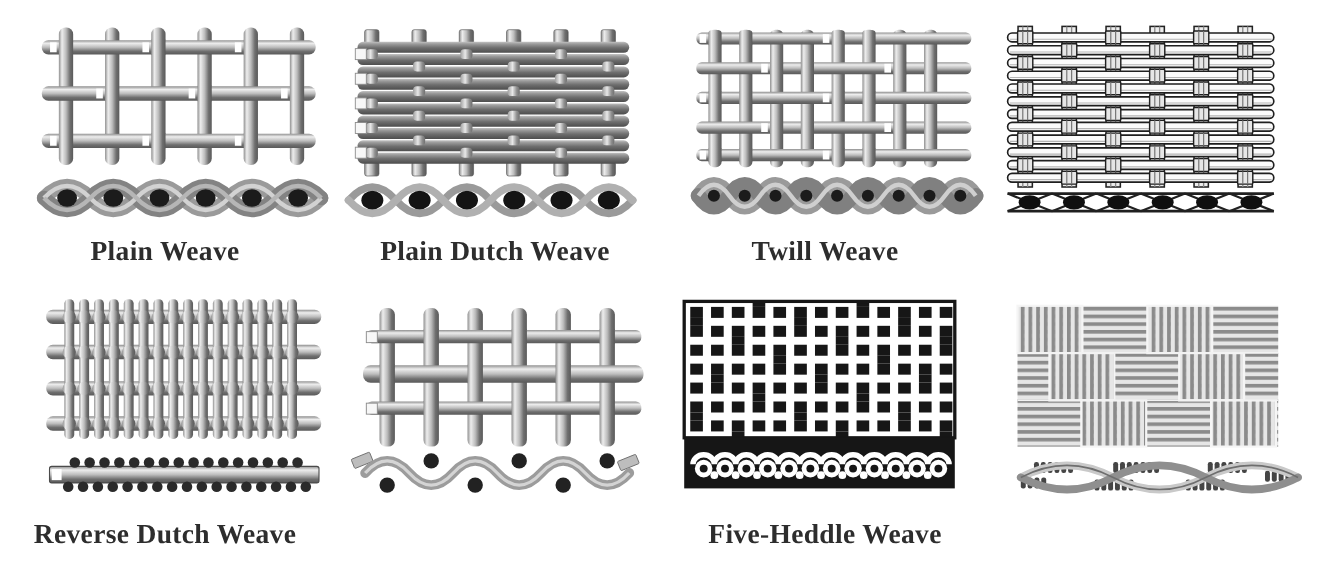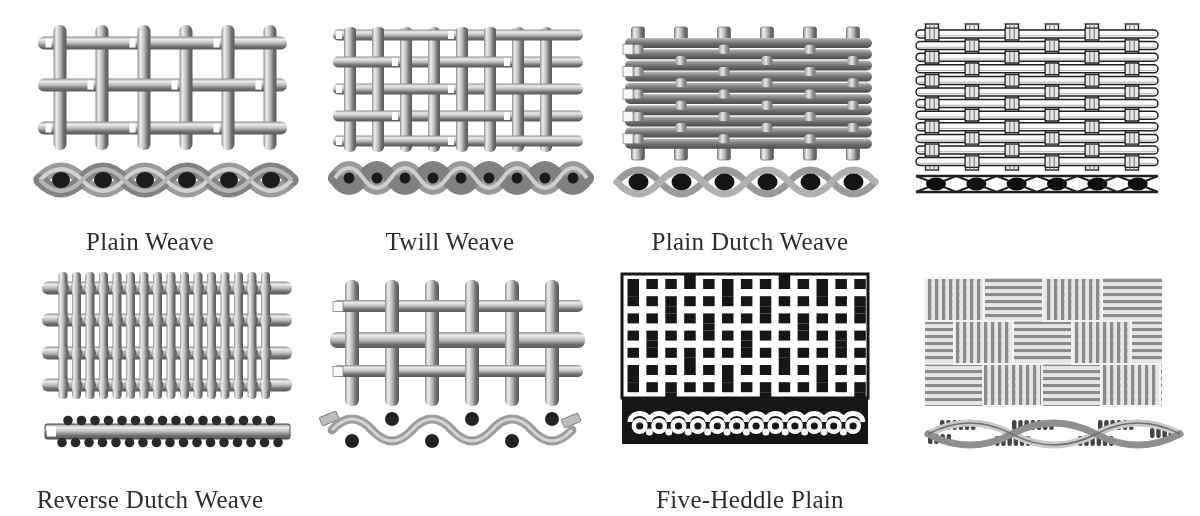--- a/index.html
+++ b/index.html
@@ -1,21 +1,21 @@
 <!DOCTYPE html>
 <html><head>
 <meta charset="utf-8">
 <style>
   html,body{margin:0;padding:0;background:#ffffff;}
   .board{width:1200px;height:516px;background:#ffffff;display:grid;
          grid-template-columns:repeat(4,300px);grid-template-rows:repeat(2,258px);}
   .cell{margin:0;display:flex;flex-direction:column;align-items:center;}
   .cell svg{display:block;flex:none;}
-  .lbl{flex:none;font-family:"Liberation Serif",serif;font-weight:400;font-size:25px;
-       color:#2d2d2d;text-align:center;margin-top:18px;letter-spacing:.3px;}
+  .lbl{flex:none;font-family:"Liberation Serif",serif;font-weight:700;font-size:25px;
+       color:#2d2d2d;text-align:center;margin-top:5px;letter-spacing:.3px;}
   .defs{position:absolute;width:0;height:0;}
 </style>
 </head>
 <body>
 
 <svg class="defs" aria-hidden="true">
   <defs>
     <linearGradient id="mv" x1="0" y1="0" x2="1" y2="0">
       <stop offset="0" stop-color="#8f8f8f"></stop>
         <stop offset="0.22" stop-color="#ededed"></stop>
@@ -93,85 +93,20 @@
           <path d="M40,180 Q61,202 82,180 T124,180 T166,180 T208,180 T250,180 T292,180" stroke="#b6b6b6" stroke-width="4" fill="none"></path>
           <ellipse cx="61" cy="180" rx="9" ry="8" fill="#1b1b1b"></ellipse>
           <ellipse cx="103" cy="180" rx="9" ry="8" fill="#1b1b1b"></ellipse>
           <ellipse cx="145" cy="180" rx="9" ry="8" fill="#1b1b1b"></ellipse>
           <ellipse cx="187" cy="180" rx="9" ry="8" fill="#1b1b1b"></ellipse>
           <ellipse cx="229" cy="180" rx="9" ry="8" fill="#1b1b1b"></ellipse>
           <ellipse cx="271" cy="180" rx="9" ry="8" fill="#1b1b1b"></ellipse>
         </g>
     </svg>
     <figcaption class="lbl">Plain Weave</figcaption>
-  </figure>
-
-  <figure class="cell">
-    <svg width="300" height="210" viewBox="0 0 300 210">
-      <g id="m2">
-          <rect x="44" y="27" width="12" height="125" rx="5" fill="url(#mv)"></rect>
-          <rect x="72" y="27" width="12" height="125" rx="5" fill="url(#mv)"></rect>
-          <rect x="100" y="27" width="12" height="125" rx="5" fill="url(#mv)"></rect>
-          <rect x="128" y="27" width="12" height="125" rx="5" fill="url(#mv)"></rect>
-          <rect x="156" y="27" width="12" height="125" rx="5" fill="url(#mv)"></rect>
-          <rect x="184" y="27" width="12" height="125" rx="5" fill="url(#mv)"></rect>
-          <rect x="212" y="27" width="12" height="125" rx="5" fill="url(#mv)"></rect>
-          <rect x="240" y="27" width="12" height="125" rx="5" fill="url(#mv)"></rect>
-          <rect x="33" y="29.5" width="250" height="11" rx="5" fill="url(#mh)"></rect>
-          <rect x="33" y="56.5" width="250" height="11" rx="5" fill="url(#mh)"></rect>
-          <rect x="33" y="83.5" width="250" height="11" rx="5" fill="url(#mh)"></rect>
-          <rect x="33" y="110.5" width="250" height="11" rx="5" fill="url(#mh)"></rect>
-          <rect x="33" y="135.5" width="250" height="11" rx="5" fill="url(#mh)"></rect>
-          <rect x="36" y="31" width="6" height="8" fill="#ffffff"></rect>
-          <rect x="44" y="27.5" width="12" height="15" rx="3" fill="url(#mv)"></rect>
-          <rect x="72" y="27.5" width="12" height="15" rx="3" fill="url(#mv)"></rect>
-          <rect x="148" y="31" width="6" height="8" fill="#ffffff"></rect>
-          <rect x="156" y="27.5" width="12" height="15" rx="3" fill="url(#mv)"></rect>
-          <rect x="184" y="27.5" width="12" height="15" rx="3" fill="url(#mv)"></rect>
-          <rect x="92" y="58" width="6" height="8" fill="#ffffff"></rect>
-          <rect x="100" y="54.5" width="12" height="15" rx="3" fill="url(#mv)"></rect>
-          <rect x="128" y="54.5" width="12" height="15" rx="3" fill="url(#mv)"></rect>
-          <rect x="204" y="58" width="6" height="8" fill="#ffffff"></rect>
-          <rect x="212" y="54.5" width="12" height="15" rx="3" fill="url(#mv)"></rect>
-          <rect x="240" y="54.5" width="12" height="15" rx="3" fill="url(#mv)"></rect>
-          <rect x="36" y="85" width="6" height="8" fill="#ffffff"></rect>
-          <rect x="44" y="81.5" width="12" height="15" rx="3" fill="url(#mv)"></rect>
-          <rect x="72" y="81.5" width="12" height="15" rx="3" fill="url(#mv)"></rect>
-          <rect x="148" y="85" width="6" height="8" fill="#ffffff"></rect>
-          <rect x="156" y="81.5" width="12" height="15" rx="3" fill="url(#mv)"></rect>
-          <rect x="184" y="81.5" width="12" height="15" rx="3" fill="url(#mv)"></rect>
-          <rect x="92" y="112" width="6" height="8" fill="#ffffff"></rect>
-          <rect x="100" y="108.5" width="12" height="15" rx="3" fill="url(#mv)"></rect>
-          <rect x="128" y="108.5" width="12" height="15" rx="3" fill="url(#mv)"></rect>
-          <rect x="204" y="112" width="6" height="8" fill="#ffffff"></rect>
-          <rect x="212" y="108.5" width="12" height="15" rx="3" fill="url(#mv)"></rect>
-          <rect x="240" y="108.5" width="12" height="15" rx="3" fill="url(#mv)"></rect>
-          <rect x="36" y="137" width="6" height="8" fill="#ffffff"></rect>
-          <rect x="44" y="133.5" width="12" height="15" rx="3" fill="url(#mv)"></rect>
-          <rect x="72" y="133.5" width="12" height="15" rx="3" fill="url(#mv)"></rect>
-          <rect x="148" y="137" width="6" height="8" fill="#ffffff"></rect>
-          <rect x="156" y="133.5" width="12" height="15" rx="3" fill="url(#mv)"></rect>
-          <rect x="184" y="133.5" width="12" height="15" rx="3" fill="url(#mv)"></rect>
-        </g>
-      <g id="c2">
-          <path d="M35,178 Q49,158 63,178 T91,178 T119,178 T147,178 T175,178 T203,178 T231,178 T259,178 T287,178" stroke="#9a9a9a" stroke-width="14" fill="none" stroke-linecap="round"></path>
-          <path d="M35,178 Q49,198 63,178 T91,178 T119,178 T147,178 T175,178 T203,178 T231,178 T259,178 T287,178" stroke="#808080" stroke-width="14" fill="none" stroke-linecap="round"></path>
-          <path d="M35,178 Q49,158 63,178 T91,178 T119,178 T147,178 T175,178 T203,178 T231,178 T259,178 T287,178" stroke="#cfcfcf" stroke-width="4" fill="none"></path>
-          <circle cx="49" cy="178" r="5.5" fill="#1b1b1b"></circle>
-          <circle cx="77" cy="178" r="5.5" fill="#1b1b1b"></circle>
-          <circle cx="105" cy="178" r="5.5" fill="#1b1b1b"></circle>
-          <circle cx="133" cy="178" r="5.5" fill="#1b1b1b"></circle>
-          <circle cx="161" cy="178" r="5.5" fill="#1b1b1b"></circle>
-          <circle cx="189" cy="178" r="5.5" fill="#1b1b1b"></circle>
-          <circle cx="217" cy="178" r="5.5" fill="#1b1b1b"></circle>
-          <circle cx="245" cy="178" r="5.5" fill="#1b1b1b"></circle>
-          <circle cx="273" cy="178" r="5.5" fill="#1b1b1b"></circle>
-        </g>
-    </svg>
-    <figcaption class="lbl">Twill Weave</figcaption>
   </figure>
 
   <figure class="cell">
     <svg width="300" height="210" viewBox="0 0 300 210">
       <g id="m3">
           <rect x="31.5" y="27" width="13" height="13" rx="2" fill="url(#mv)" stroke="#555" stroke-width="0.6"></rect>
           <rect x="74.5" y="27" width="13" height="13" rx="2" fill="url(#mv)" stroke="#555" stroke-width="0.6"></rect>
           <rect x="117.5" y="27" width="13" height="13" rx="2" fill="url(#mv)" stroke="#555" stroke-width="0.6"></rect>
           <rect x="160.5" y="27" width="13" height="13" rx="2" fill="url(#mv)" stroke="#555" stroke-width="0.6"></rect>
           <rect x="203.5" y="27" width="13" height="13" rx="2" fill="url(#mv)" stroke="#555" stroke-width="0.6"></rect>
@@ -230,20 +165,85 @@
           <path d="M17,182 Q38.5,206 60,182 T103,182 T146,182 T189,182 T232,182 T275,182" stroke="#b0b0b0" stroke-width="7" fill="none" stroke-linecap="round"></path>
           <ellipse cx="38.5" cy="182" rx="10" ry="8.5" fill="#141414"></ellipse>
           <ellipse cx="81.5" cy="182" rx="10" ry="8.5" fill="#141414"></ellipse>
           <ellipse cx="124.5" cy="182" rx="10" ry="8.5" fill="#141414"></ellipse>
           <ellipse cx="167.5" cy="182" rx="10" ry="8.5" fill="#141414"></ellipse>
           <ellipse cx="210.5" cy="182" rx="10" ry="8.5" fill="#141414"></ellipse>
           <ellipse cx="253.5" cy="182" rx="10" ry="8.5" fill="#141414"></ellipse>
         </g>
     </svg>
     <figcaption class="lbl">Plain Dutch Weave</figcaption>
+  </figure>
+
+  <figure class="cell">
+    <svg width="300" height="210" viewBox="0 0 300 210">
+      <g id="m2">
+          <rect x="44" y="27" width="12" height="125" rx="5" fill="url(#mv)"></rect>
+          <rect x="72" y="27" width="12" height="125" rx="5" fill="url(#mv)"></rect>
+          <rect x="100" y="27" width="12" height="125" rx="5" fill="url(#mv)"></rect>
+          <rect x="128" y="27" width="12" height="125" rx="5" fill="url(#mv)"></rect>
+          <rect x="156" y="27" width="12" height="125" rx="5" fill="url(#mv)"></rect>
+          <rect x="184" y="27" width="12" height="125" rx="5" fill="url(#mv)"></rect>
+          <rect x="212" y="27" width="12" height="125" rx="5" fill="url(#mv)"></rect>
+          <rect x="240" y="27" width="12" height="125" rx="5" fill="url(#mv)"></rect>
+          <rect x="33" y="29.5" width="250" height="11" rx="5" fill="url(#mh)"></rect>
+          <rect x="33" y="56.5" width="250" height="11" rx="5" fill="url(#mh)"></rect>
+          <rect x="33" y="83.5" width="250" height="11" rx="5" fill="url(#mh)"></rect>
+          <rect x="33" y="110.5" width="250" height="11" rx="5" fill="url(#mh)"></rect>
+          <rect x="33" y="135.5" width="250" height="11" rx="5" fill="url(#mh)"></rect>
+          <rect x="36" y="31" width="6" height="8" fill="#ffffff"></rect>
+          <rect x="44" y="27.5" width="12" height="15" rx="3" fill="url(#mv)"></rect>
+          <rect x="72" y="27.5" width="12" height="15" rx="3" fill="url(#mv)"></rect>
+          <rect x="148" y="31" width="6" height="8" fill="#ffffff"></rect>
+          <rect x="156" y="27.5" width="12" height="15" rx="3" fill="url(#mv)"></rect>
+          <rect x="184" y="27.5" width="12" height="15" rx="3" fill="url(#mv)"></rect>
+          <rect x="92" y="58" width="6" height="8" fill="#ffffff"></rect>
+          <rect x="100" y="54.5" width="12" height="15" rx="3" fill="url(#mv)"></rect>
+          <rect x="128" y="54.5" width="12" height="15" rx="3" fill="url(#mv)"></rect>
+          <rect x="204" y="58" width="6" height="8" fill="#ffffff"></rect>
+          <rect x="212" y="54.5" width="12" height="15" rx="3" fill="url(#mv)"></rect>
+          <rect x="240" y="54.5" width="12" height="15" rx="3" fill="url(#mv)"></rect>
+          <rect x="36" y="85" width="6" height="8" fill="#ffffff"></rect>
+          <rect x="44" y="81.5" width="12" height="15" rx="3" fill="url(#mv)"></rect>
+          <rect x="72" y="81.5" width="12" height="15" rx="3" fill="url(#mv)"></rect>
+          <rect x="148" y="85" width="6" height="8" fill="#ffffff"></rect>
+          <rect x="156" y="81.5" width="12" height="15" rx="3" fill="url(#mv)"></rect>
+          <rect x="184" y="81.5" width="12" height="15" rx="3" fill="url(#mv)"></rect>
+          <rect x="92" y="112" width="6" height="8" fill="#ffffff"></rect>
+          <rect x="100" y="108.5" width="12" height="15" rx="3" fill="url(#mv)"></rect>
+          <rect x="128" y="108.5" width="12" height="15" rx="3" fill="url(#mv)"></rect>
+          <rect x="204" y="112" width="6" height="8" fill="#ffffff"></rect>
+          <rect x="212" y="108.5" width="12" height="15" rx="3" fill="url(#mv)"></rect>
+          <rect x="240" y="108.5" width="12" height="15" rx="3" fill="url(#mv)"></rect>
+          <rect x="36" y="137" width="6" height="8" fill="#ffffff"></rect>
+          <rect x="44" y="133.5" width="12" height="15" rx="3" fill="url(#mv)"></rect>
+          <rect x="72" y="133.5" width="12" height="15" rx="3" fill="url(#mv)"></rect>
+          <rect x="148" y="137" width="6" height="8" fill="#ffffff"></rect>
+          <rect x="156" y="133.5" width="12" height="15" rx="3" fill="url(#mv)"></rect>
+          <rect x="184" y="133.5" width="12" height="15" rx="3" fill="url(#mv)"></rect>
+        </g>
+      <g id="c2">
+          <path d="M35,178 Q49,158 63,178 T91,178 T119,178 T147,178 T175,178 T203,178 T231,178 T259,178 T287,178" stroke="#9a9a9a" stroke-width="14" fill="none" stroke-linecap="round"></path>
+          <path d="M35,178 Q49,198 63,178 T91,178 T119,178 T147,178 T175,178 T203,178 T231,178 T259,178 T287,178" stroke="#808080" stroke-width="14" fill="none" stroke-linecap="round"></path>
+          <path d="M35,178 Q49,158 63,178 T91,178 T119,178 T147,178 T175,178 T203,178 T231,178 T259,178 T287,178" stroke="#cfcfcf" stroke-width="4" fill="none"></path>
+          <circle cx="49" cy="178" r="5.5" fill="#1b1b1b"></circle>
+          <circle cx="77" cy="178" r="5.5" fill="#1b1b1b"></circle>
+          <circle cx="105" cy="178" r="5.5" fill="#1b1b1b"></circle>
+          <circle cx="133" cy="178" r="5.5" fill="#1b1b1b"></circle>
+          <circle cx="161" cy="178" r="5.5" fill="#1b1b1b"></circle>
+          <circle cx="189" cy="178" r="5.5" fill="#1b1b1b"></circle>
+          <circle cx="217" cy="178" r="5.5" fill="#1b1b1b"></circle>
+          <circle cx="245" cy="178" r="5.5" fill="#1b1b1b"></circle>
+          <circle cx="273" cy="178" r="5.5" fill="#1b1b1b"></circle>
+        </g>
+    </svg>
+    <figcaption class="lbl">Twill Weave</figcaption>
   </figure>
 
   <figure class="cell">
     <svg width="300" height="210" viewBox="0 0 300 210">
       <g id="m4">
           <rect x="25.5" y="24" width="13" height="146" fill="#ededed" stroke="#222" stroke-width="1.4"></rect>
           <line x1="29.8" y1="24" x2="29.8" y2="170" stroke="#8a8a8a" stroke-width="1.2"></line>
           <line x1="34.2" y1="24" x2="34.2" y2="170" stroke="#8a8a8a" stroke-width="1.2"></line>
           <rect x="65.5" y="24" width="13" height="146" fill="#ededed" stroke="#222" stroke-width="1.4"></rect>
           <line x1="69.8" y1="24" x2="69.8" y2="170" stroke="#8a8a8a" stroke-width="1.2"></line>
@@ -737,21 +737,21 @@
           <circle cx="107.6" cy="174" r="3.5" fill="#ffffff"></circle>
           <circle cx="127" cy="174" r="3.5" fill="#ffffff"></circle>
           <circle cx="146.4" cy="174" r="3.5" fill="#ffffff"></circle>
           <circle cx="165.79999999999998" cy="174" r="3.5" fill="#ffffff"></circle>
           <circle cx="185.2" cy="174" r="3.5" fill="#ffffff"></circle>
           <circle cx="204.6" cy="174" r="3.5" fill="#ffffff"></circle>
           <circle cx="224" cy="174" r="3.5" fill="#ffffff"></circle>
           <circle cx="243.4" cy="174" r="3.5" fill="#ffffff"></circle>
         </g>
     </svg>
-    <figcaption class="lbl">Five-Heddle Plain</figcaption>
+    <figcaption class="lbl">Five-Heddle Weave</figcaption>
   </figure>
 
   <figure class="cell">
     <svg width="300" height="210" viewBox="0 0 300 210">
       <g id="m8">
           <rect x="25" y="20" width="237" height="128" fill="url(#psh)"></rect>
           <rect x="25" y="20" width="59" height="43" fill="url(#psv)" stroke="#f5f5f5" stroke-width="2"></rect>
           <rect x="143" y="20" width="59" height="43" fill="url(#psv)" stroke="#f5f5f5" stroke-width="2"></rect>
           <rect x="54" y="63" width="59" height="43" fill="url(#psv)" stroke="#f5f5f5" stroke-width="2"></rect>
           <rect x="172" y="63" width="59" height="43" fill="url(#psv)" stroke="#f5f5f5" stroke-width="2"></rect>

